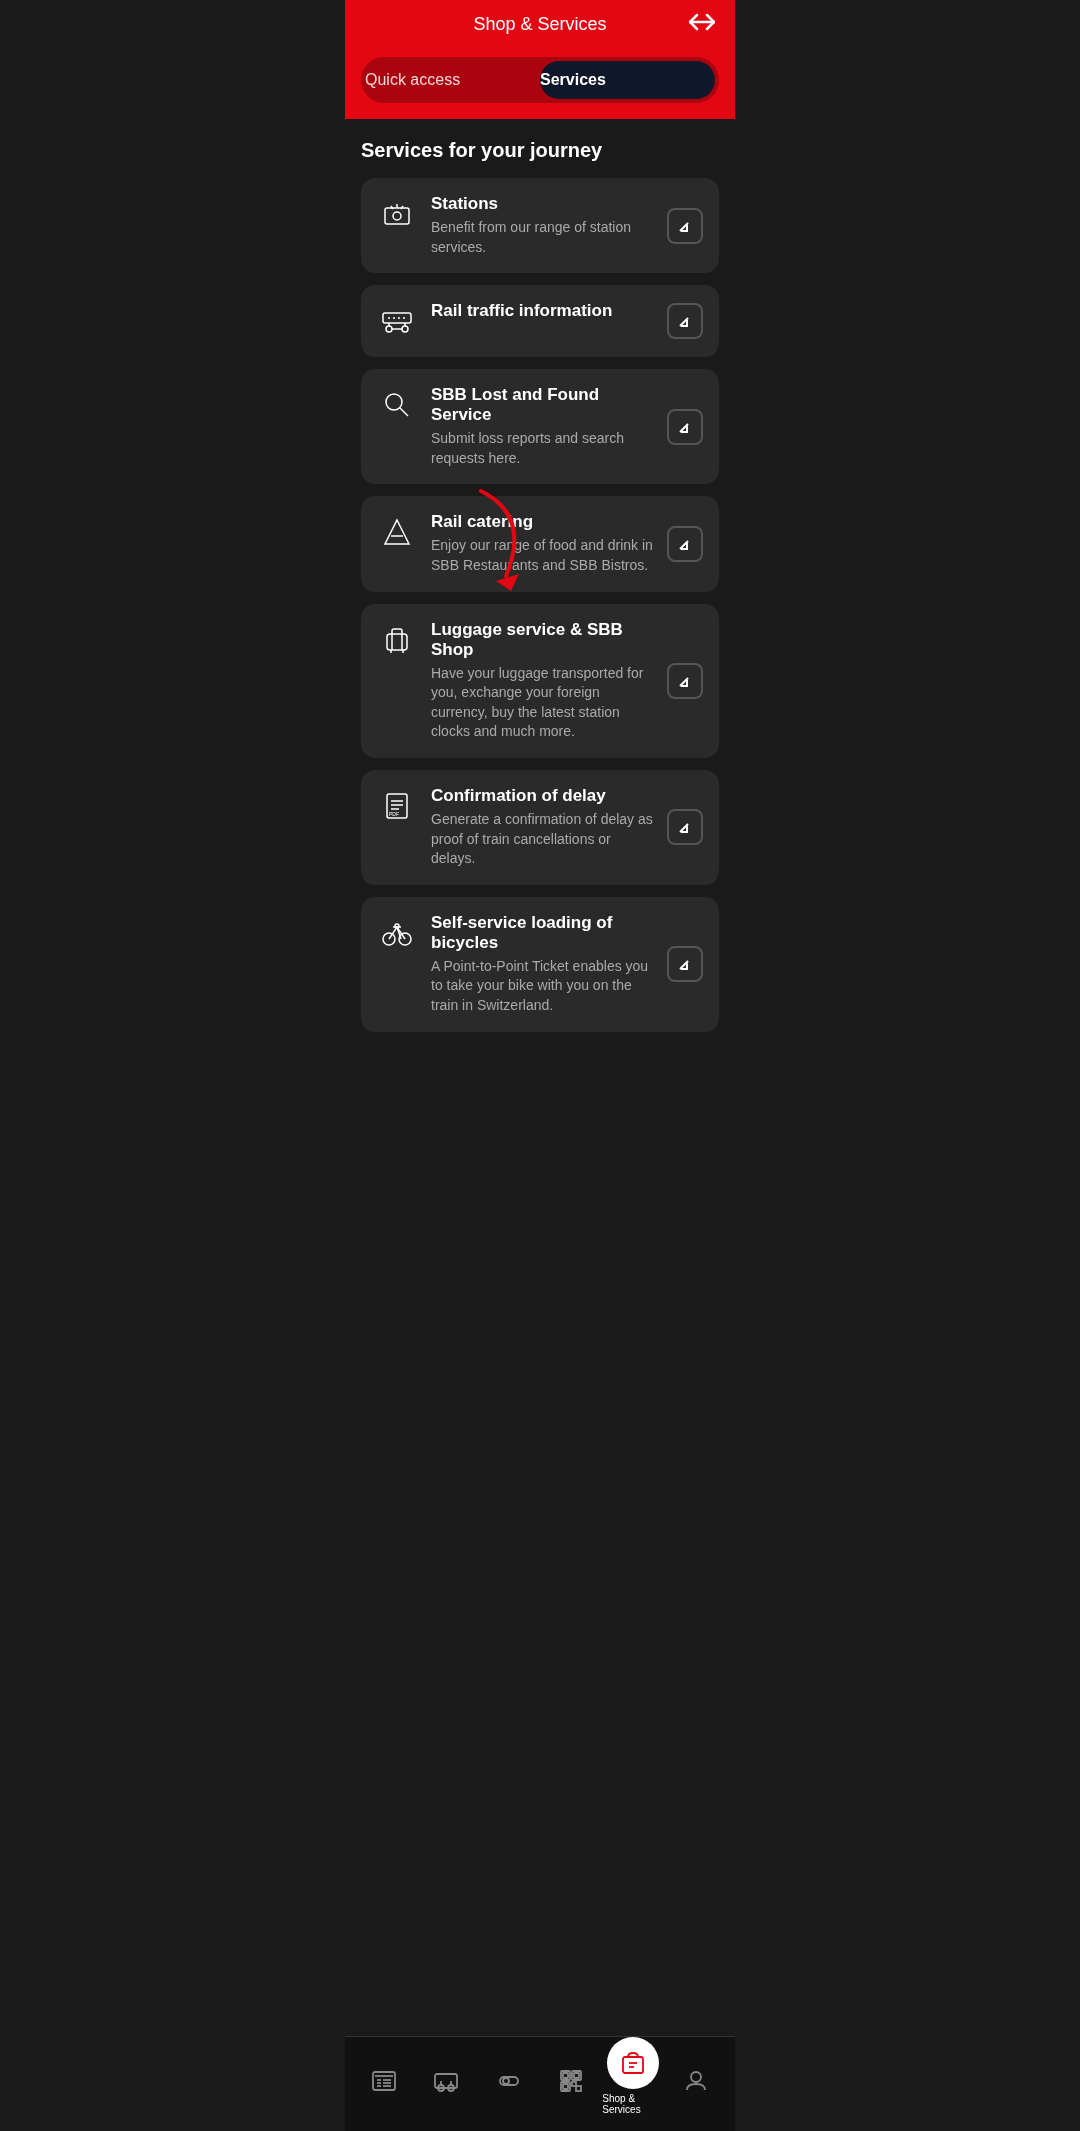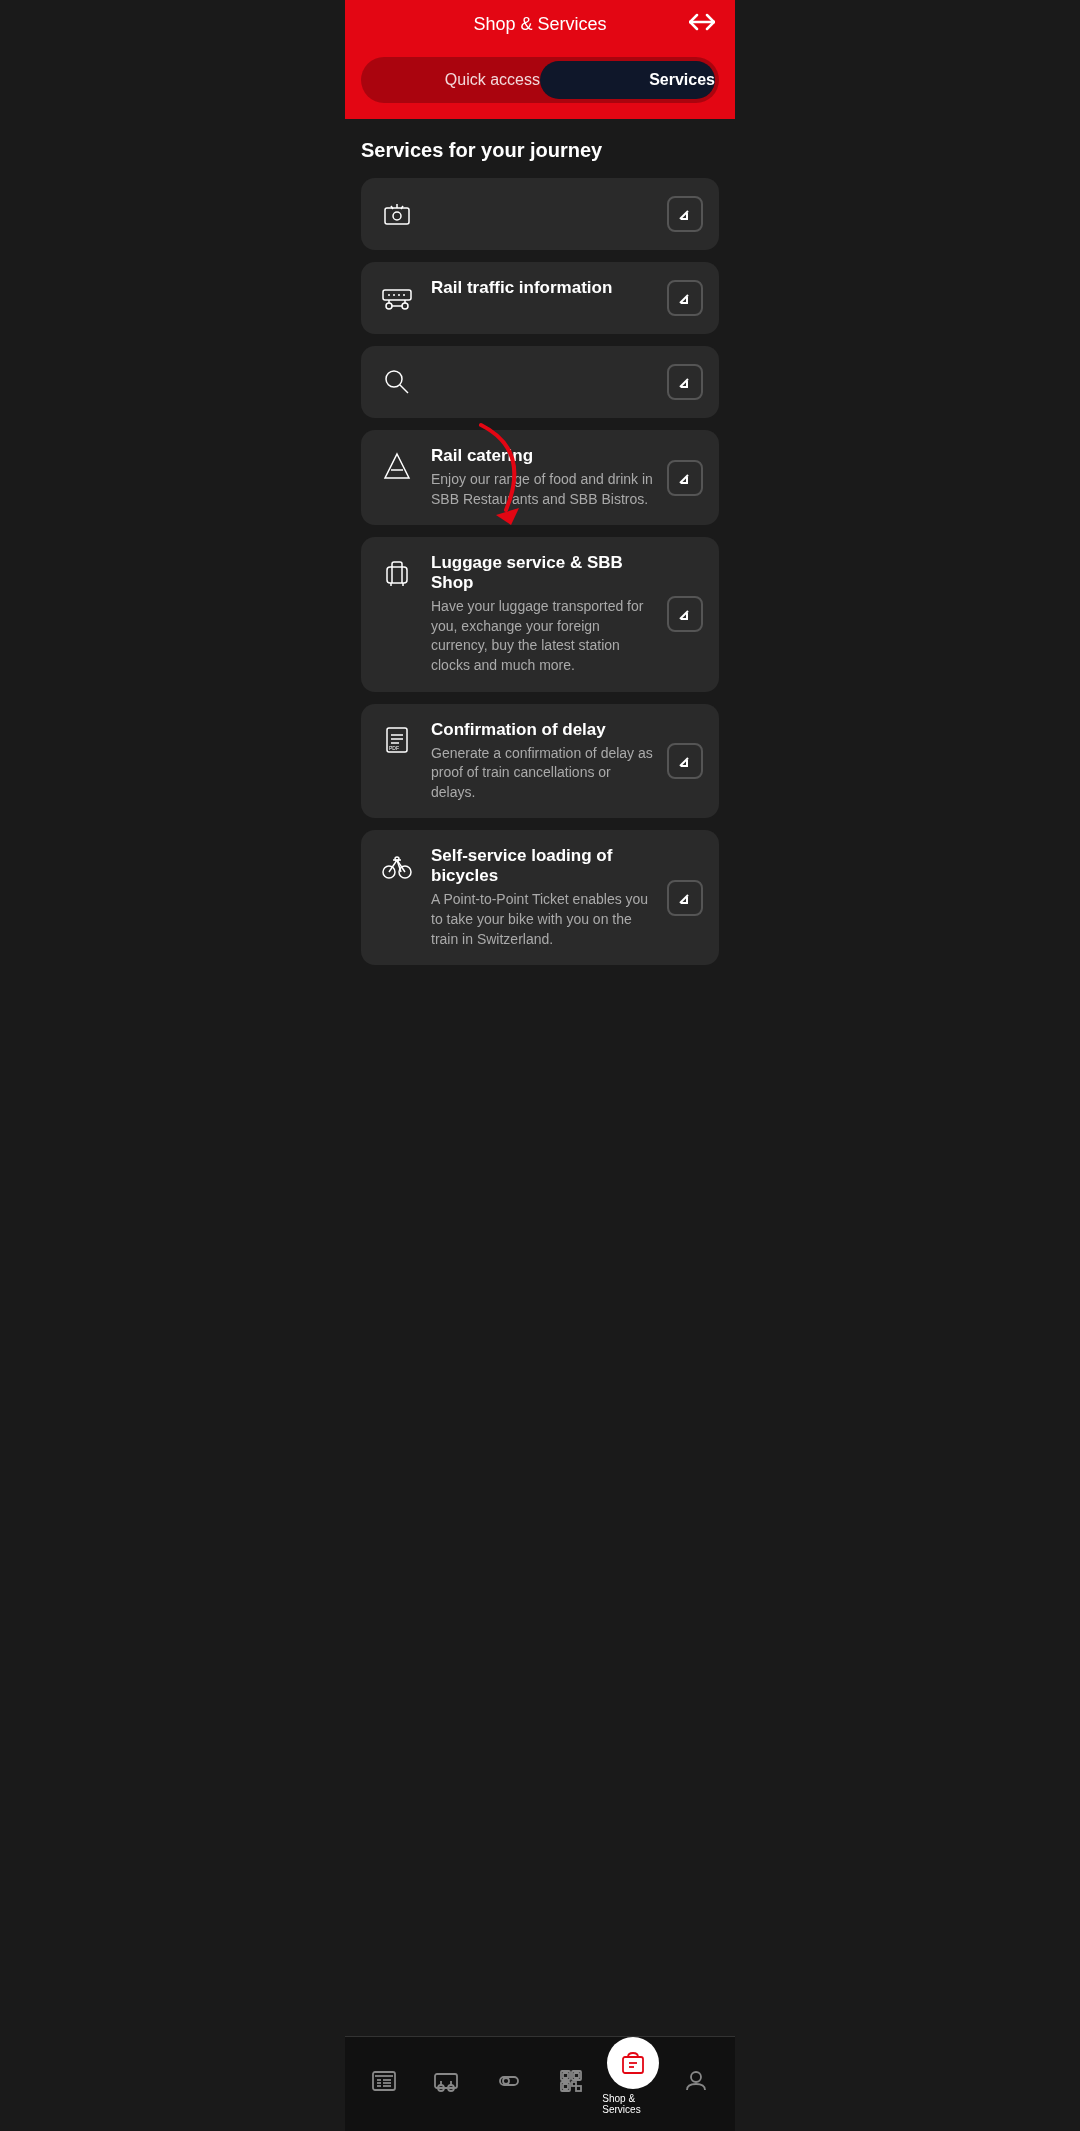--- a/index.html
+++ b/index.html
@@ -51,21 +51,21 @@
       border-radius: 30px;
       padding: 4px;
     }
     .tab-btn {
       flex: 1;
       padding: 10px 0;
       border-radius: 26px;
       border: none;
       font-size: 16px;
       cursor: pointer;
-      text-align: right;
+      text-align: left;
     }
     .tab-btn.inactive {
       background: transparent;
       color: rgba(255,255,255,0.85);
       font-weight: 400;
     }
     .tab-btn.active {
       background: #0f172a;
       color: #fff;
       font-weight: 700;
@@ -228,20 +228,24 @@
   <div class="service-card">
     <div class="card-left">
       <div class="card-icon">
         <svg viewBox="0 0 32 32">
           <rect x="4" y="10" width="24" height="16" rx="2"></rect>
           <circle cx="16" cy="18" r="4"></circle>
           <line x1="16" y1="6" x2="16" y2="10"></line>
           <line x1="10" y1="8" x2="12" y2="11"></line>
           <line x1="22" y1="8" x2="20" y2="11"></line>
         </svg>
+      </div>
+      <div class="card-text">
+        <div class="card-title">Stations</div>
+        <div class="card-desc">Benefit from our range of station services.</div>
       </div>
     </div>
     <div class="card-arrow">
       <svg viewBox="0 0 18 18">
         <polyline points="5,14 11,14 11,8"></polyline>
         <line x1="4" y1="14" x2="12" y2="6"></line>
       </svg>
     </div>
   </div>
 
@@ -274,20 +278,24 @@
   </div>
 
   <div class="service-card">
     <div class="card-left">
       <div class="card-icon">
         <svg viewBox="0 0 32 32">
           <circle cx="13" cy="13" r="8"></circle>
           <line x1="19" y1="19" x2="27" y2="27"></line>
         </svg>
       </div>
+      <div class="card-text">
+        <div class="card-title">SBB Lost and Found Service</div>
+        <div class="card-desc">Submit loss reports and search requests here.</div>
+      </div>
     </div>
     <div class="card-arrow">
       <svg viewBox="0 0 18 18">
         <polyline points="5,14 11,14 11,8"></polyline>
         <line x1="4" y1="14" x2="12" y2="6"></line>
       </svg>
     </div>
   </div>
 
   <div class="service-card" style="position:relative;">

